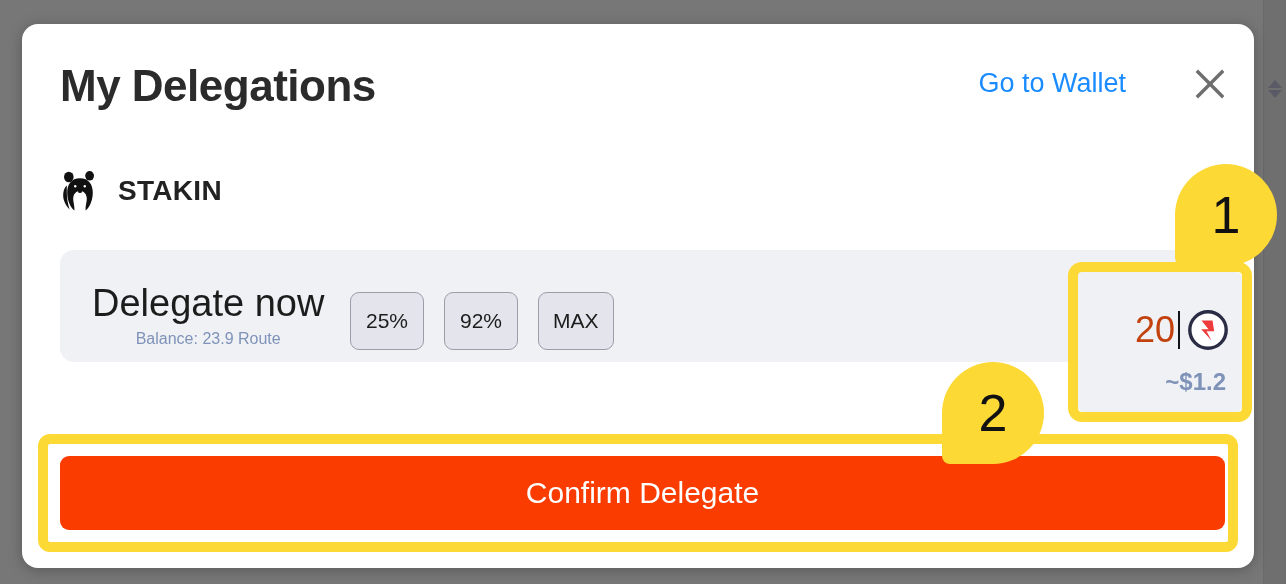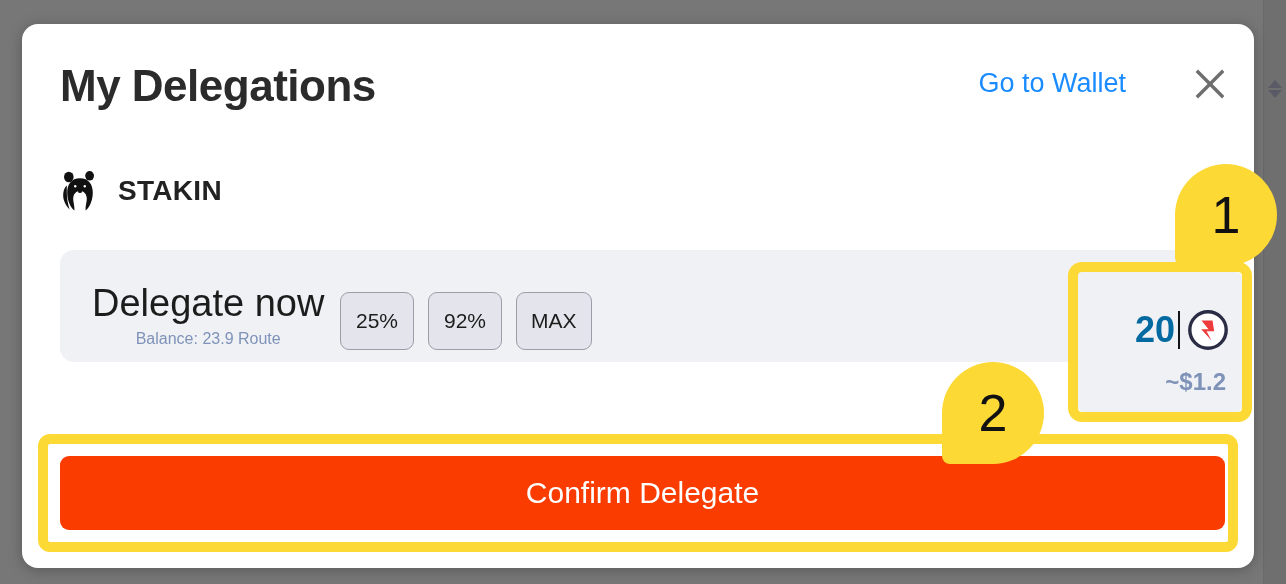--- a/index.html
+++ b/index.html
@@ -142,24 +142,24 @@
   }
   #balance-label {
     margin-top: 8px;
     font-size: 16px;
     color: #7f92b8;
     white-space: nowrap;
     text-align: center;
   }
   #percent-buttons {
     position: absolute;
-    left: 280px;
+    left: 290px;
     top: 42px;
     display: flex;
-    gap: 14px;
+    gap: 20px;
   }
   .percent-button {
     min-width: 74px;
     height: 58px;
     padding: 0 14px;
     background: #e4e4ed;
     border: 1px solid #9d9daa;
     border-radius: 9px;
     font-family: "Liberation Sans", sans-serif;
     font-size: 21px;
@@ -201,22 +201,22 @@
     left: 0;
     right: 14px;
     top: 38px;
     display: flex;
     align-items: center;
     justify-content: flex-end;
     gap: 2px;
   }
   #amount-value {
     font-size: 36px;
-    font-weight: bold;
-    color: #0369a1;
+    font-weight: normal;
+    color: #c2410c;
     line-height: 1;
   }
   #amount-caret {
     display: inline-block;
     width: 2px;
     height: 38px;
     background: #141414;
     margin: 0 6px 0 1px;
   }
   #token-icon {

